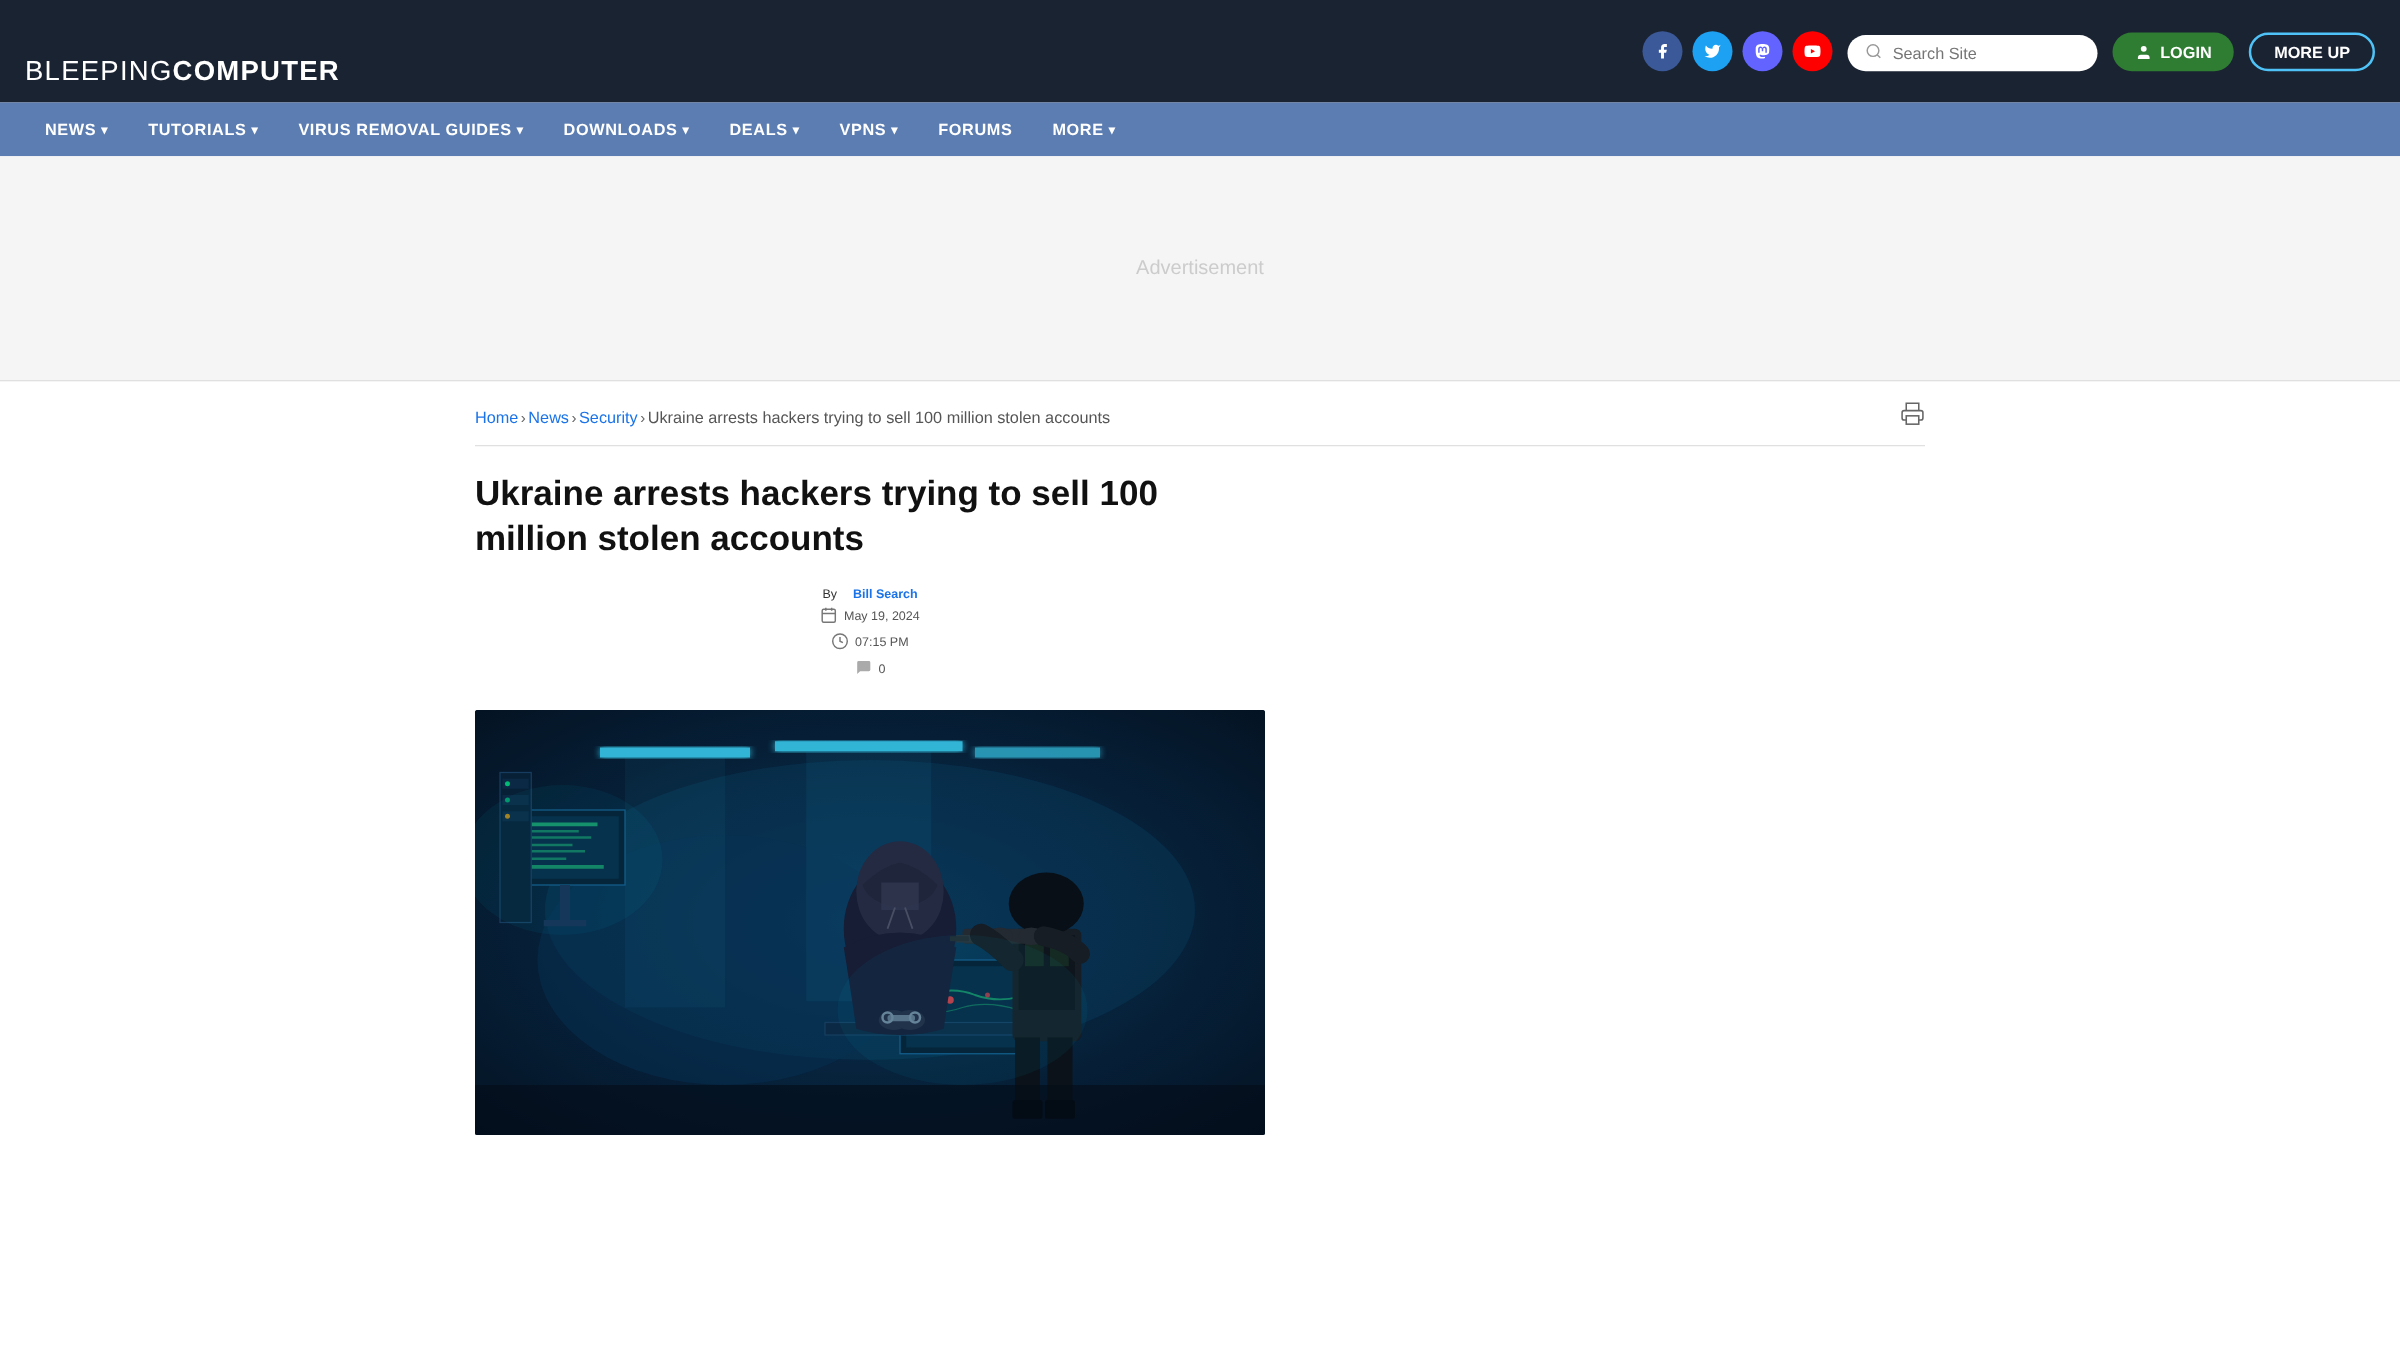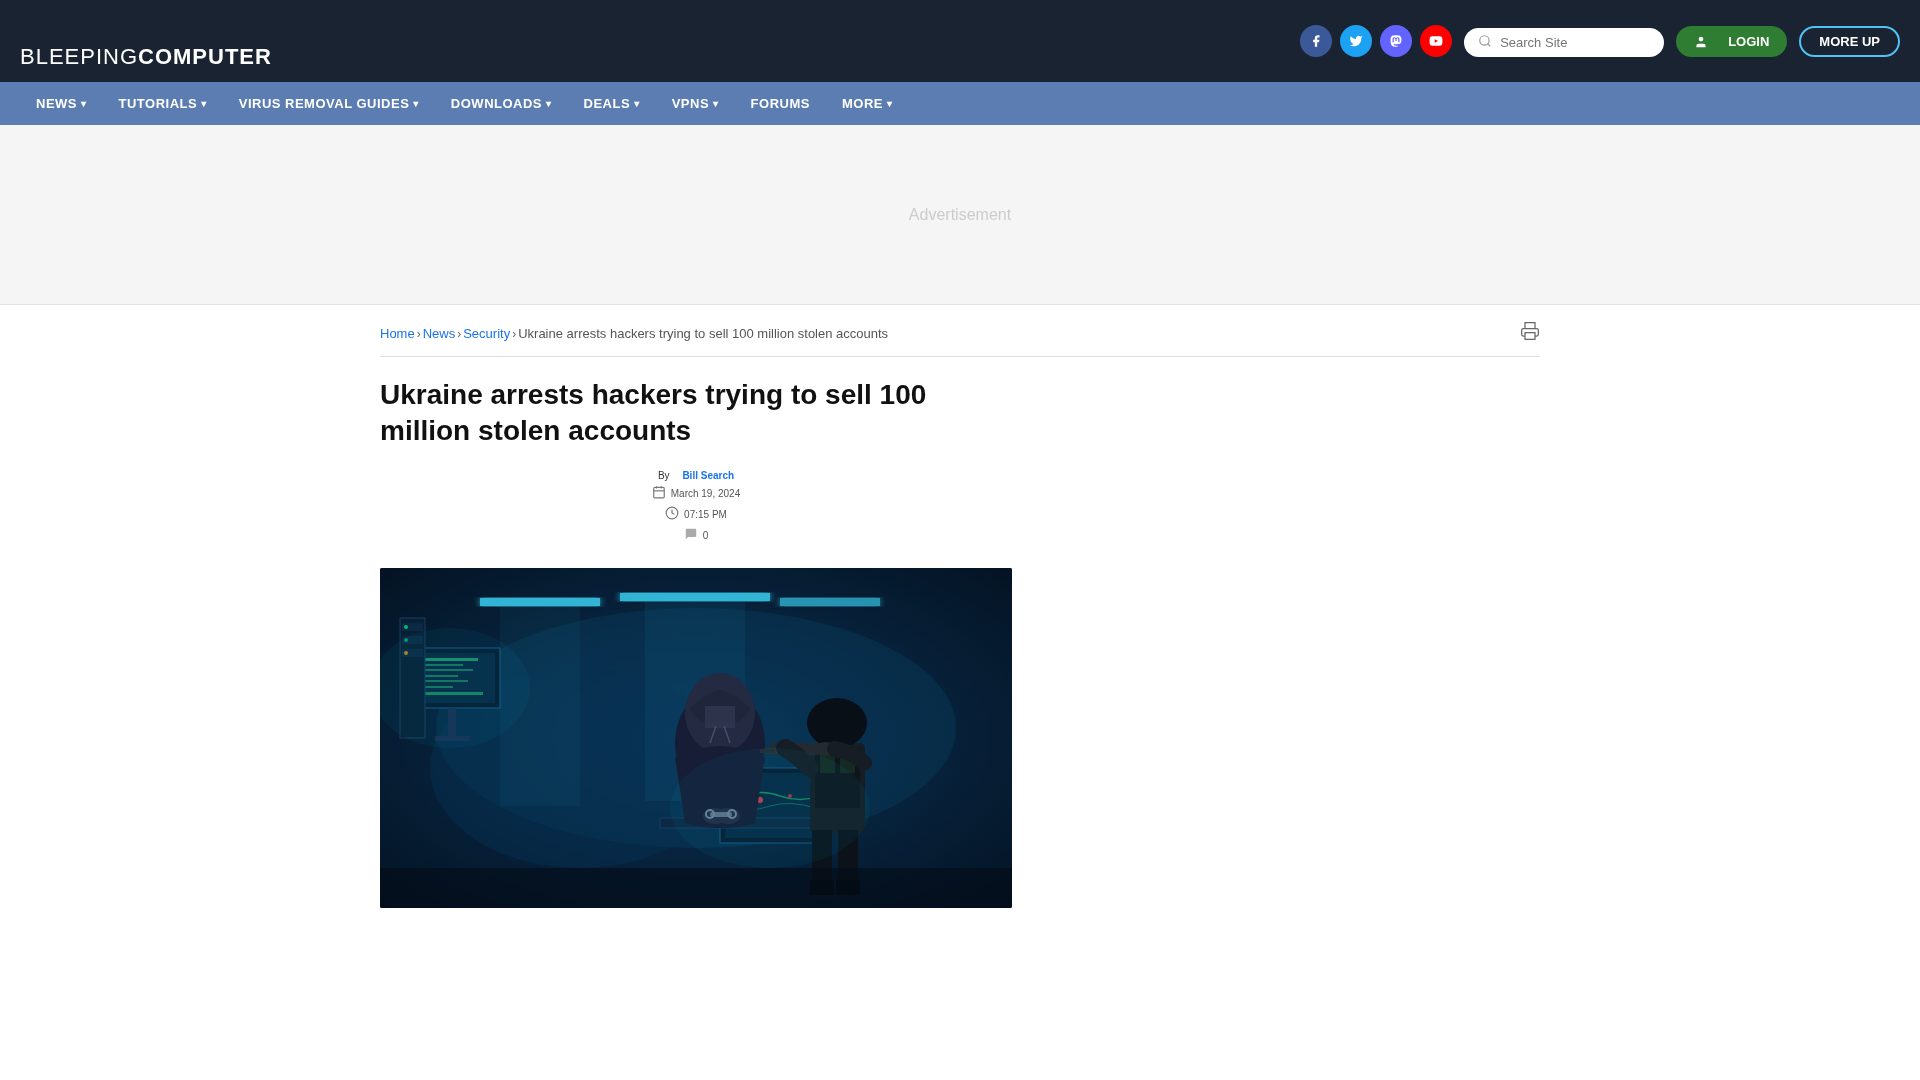--- a/index.html
+++ b/index.html
@@ -69,21 +69,21 @@
     .btn-login {
       background: #2e7d32;
       color: #fff;
       border: none;
       border-radius: 20px;
       padding: 8px 18px;
       font-size: 13px;
       cursor: pointer;
       display: flex;
       align-items: center;
-      gap: 20px;
+      gap: 6px;
       font-weight: 600;
     }
     .btn-signup {
       background: transparent;
       color: #fff;
       border: 2px solid #4fc3f7;
       border-radius: 20px;
       padding: 6px 18px;
       font-size: 13px;
       cursor: pointer;
@@ -336,21 +336,21 @@
         </div>
         <div class="meta-item">
           <span class="meta-icon">
             <svg width="14" height="14" viewBox="0 0 24 24" fill="none" stroke="#777" stroke-width="2">
                 <rect x="3" y="4" width="18" height="18" rx="2" ry="2"></rect>
                 <line x1="16" y1="2" x2="16" y2="6"></line>
                 <line x1="8" y1="2" x2="8" y2="6"></line>
                 <line x1="3" y1="10" x2="21" y2="10"></line>
               </svg>
           </span>
-          <span>March 19, 2024</span>
+          <span>May 19, 2024</span>
         </div>
         <div class="meta-item">
           <span class="meta-icon">
             <svg width="14" height="14" viewBox="0 0 24 24" fill="none" stroke="#777" stroke-width="2">
                 <circle cx="12" cy="12" r="10"></circle>
                 <polyline points="12 6 12 12 16 14"></polyline>
               </svg>
           </span>
           <span>07:15 PM</span>
         </div>

